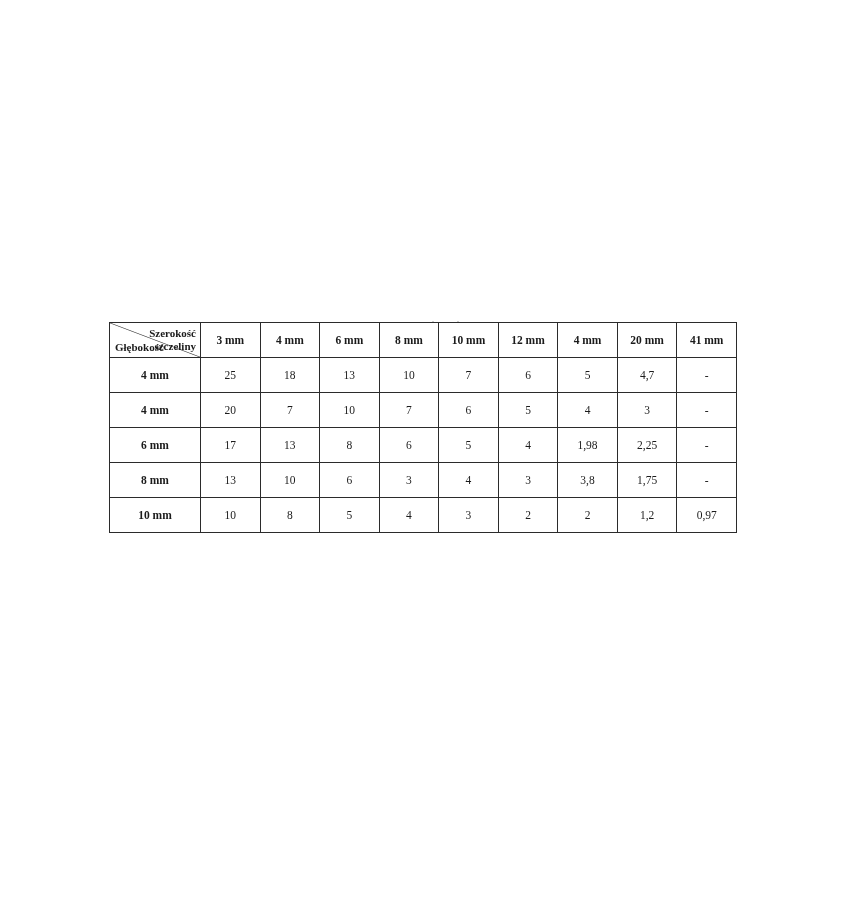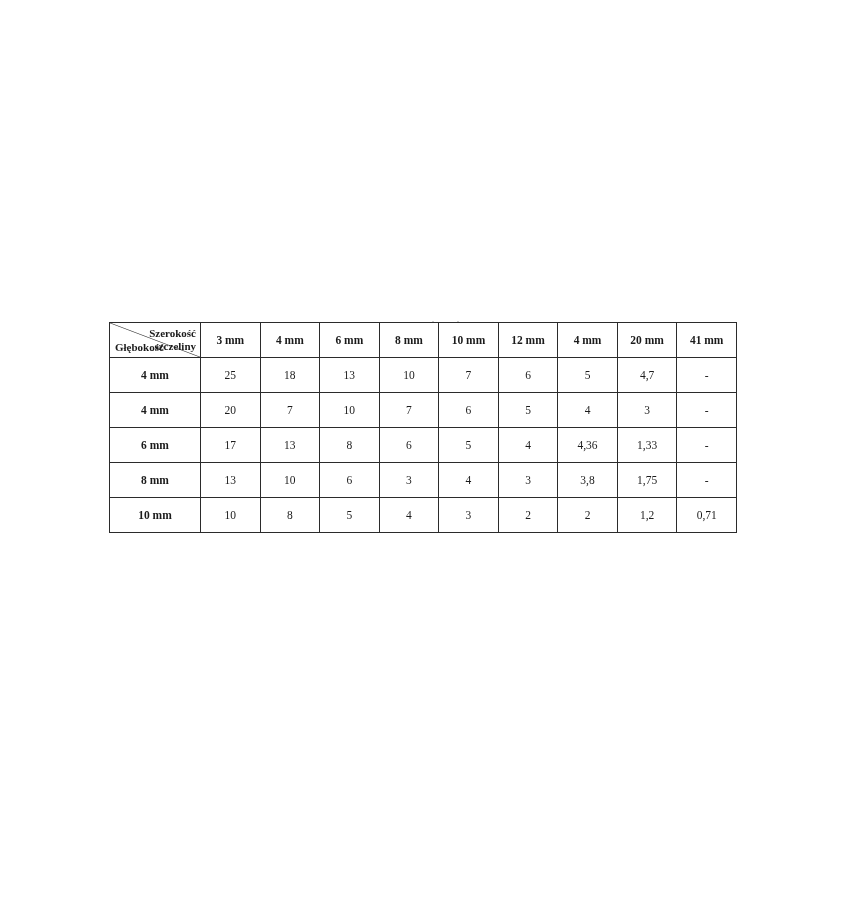--- a/index.html
+++ b/index.html
@@ -166,22 +166,22 @@
         <td class="val">-</td>
       </tr>
       <tr>
         <td class="rowhead">6 mm</td>
         <td class="val">17</td>
         <td class="val">13</td>
         <td class="val">8</td>
         <td class="val">6</td>
         <td class="val">5</td>
         <td class="val">4</td>
-        <td class="val">4,36</td>
-        <td class="val">1,33</td>
+        <td class="val">1,98</td>
+        <td class="val">2,25</td>
         <td class="val">-</td>
       </tr>
       <tr>
         <td class="rowhead">8 mm</td>
         <td class="val">13</td>
         <td class="val">10</td>
         <td class="val">6</td>
         <td class="val">3</td>
         <td class="val">4</td>
         <td class="val">3</td>
@@ -192,17 +192,17 @@
       <tr>
         <td class="rowhead">10 mm</td>
         <td class="val">10</td>
         <td class="val">8</td>
         <td class="val">5</td>
         <td class="val">4</td>
         <td class="val">3</td>
         <td class="val">2</td>
         <td class="val">2</td>
         <td class="val">1,2</td>
-        <td class="val">0,71</td>
+        <td class="val">0,97</td>
       </tr>
     </tbody>
   </table>
 </div>
 
 </body></html>

